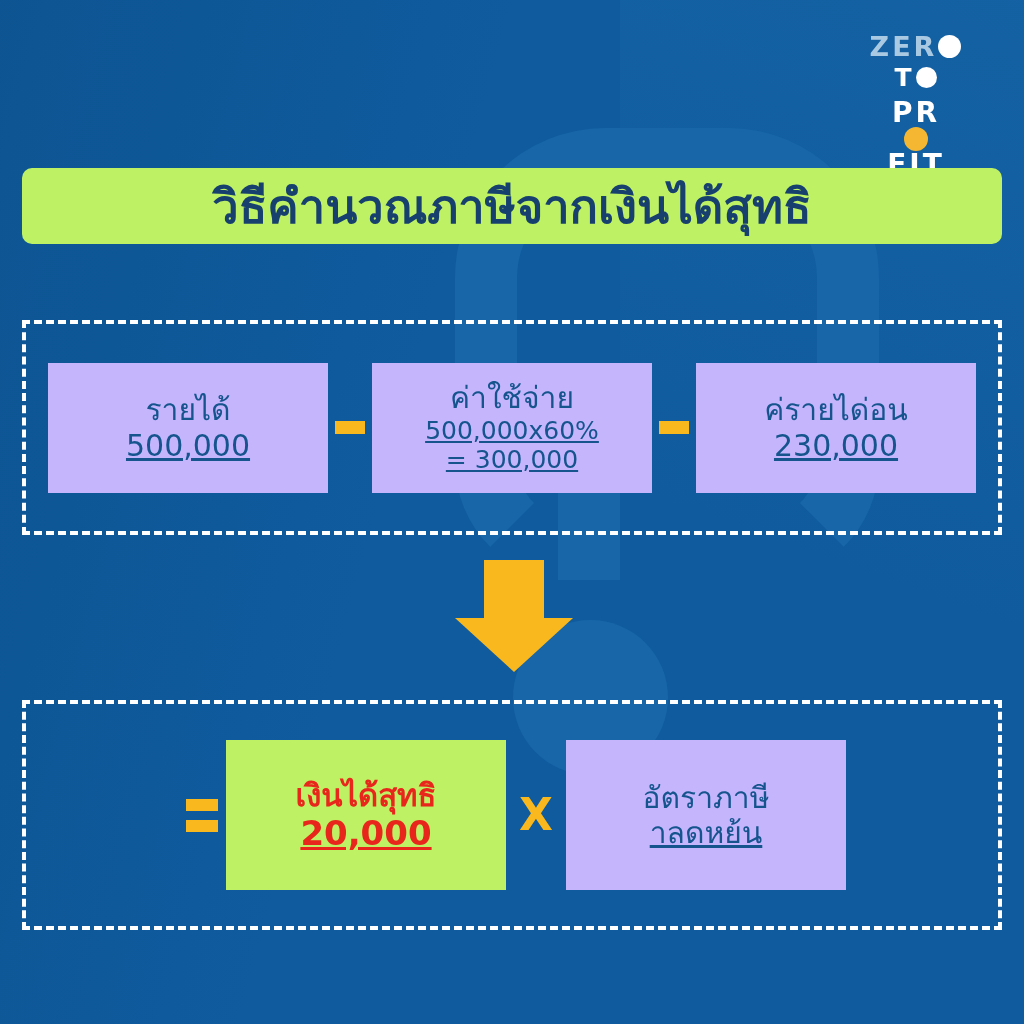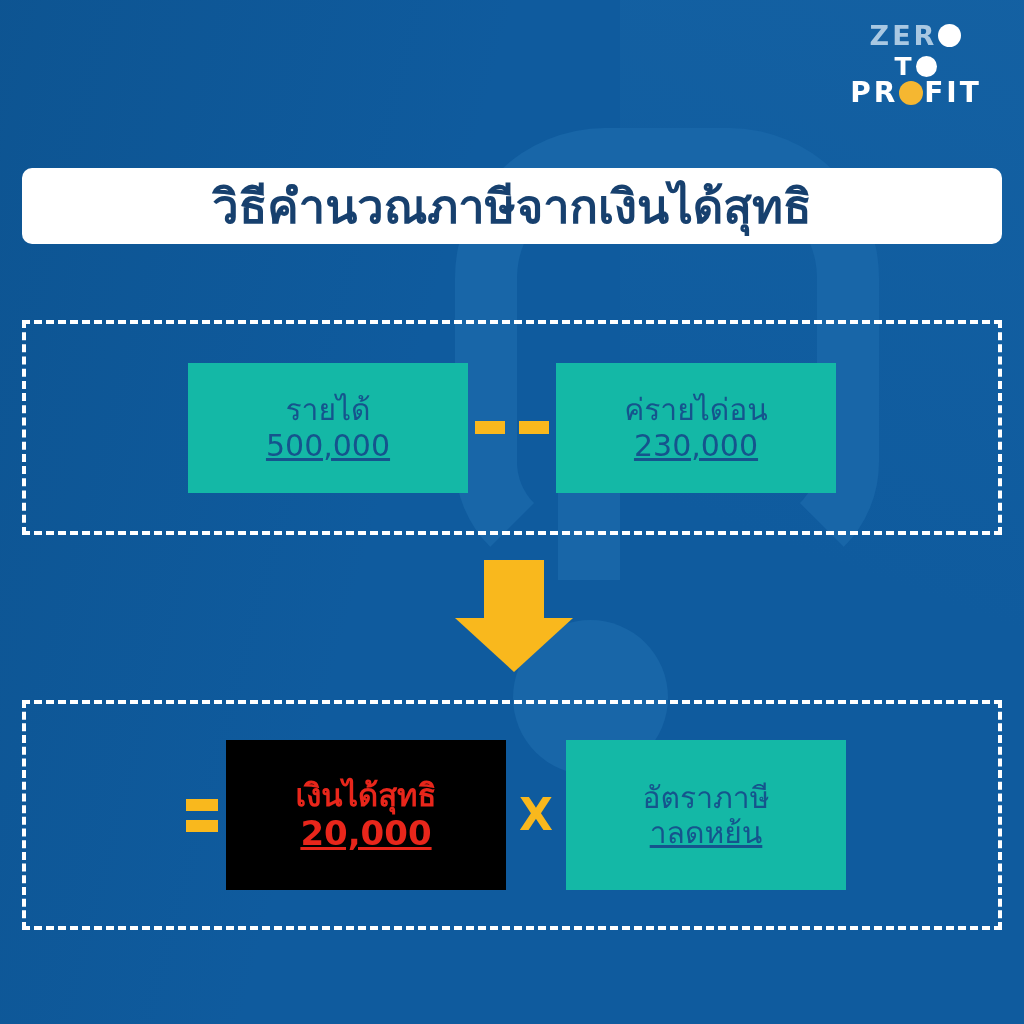--- a/index.html
+++ b/index.html
@@ -71,54 +71,54 @@
   #content {
     position: relative;
     width: 1024px;
     height: 1024px;
   }
 
   
   #brand-logo {
     position: absolute;
     right: 28px;
-    top: 22px;
+    top: 33px;
     width: 160px;
     text-align: center;
     user-select: none;
   }
   .logo-line {
     display: flex;
     align-items: center;
     justify-content: center;
     line-height: 1;
     letter-spacing: 3px;
   }
   .logo-line.l1 { font-size: 27px; font-weight: 700; color: #a9c8e2; }
   .logo-line.l2 { font-size: 25px; font-weight: 700; color: #ffffff; margin-top: 5px; }
-  .logo-line.l3 { font-size: 28px; font-weight: 700; color: #ffffff; margin-top: 0; }
+  .logo-line.l3 { font-size: 28px; font-weight: 700; color: #ffffff; margin-top: 9px; flex-direction: column; }
   .logo-dot {
     display: inline-block;
     border-radius: 50%;
     margin: 0 1px;
   }
   .logo-dot.white { background: #ffffff; }
   .logo-dot.amber { background: #f5b731; }
   .logo-dot.d1 { width: 23px; height: 23px; }
   .logo-dot.d2 { width: 21px; height: 21px; }
   .logo-dot.d3 { width: 24px; height: 24px; }
 
   
   #title-banner {
     position: absolute;
     left: 22px;
     top: 168px;
     width: 980px;
     height: 76px;
-    background: #ffffff;
+    background: #bef264;
     border-radius: 10px;
     display: flex;
     align-items: center;
     justify-content: center;
   }
   #title-text {
     color: #17406e;
     font-size: 47px;
     font-weight: 700;
     line-height: 1;
@@ -138,31 +138,31 @@
   #group-bottom { left: 22px; top: 700px; width: 980px; height: 230px; }
 
   .row {
     display: flex;
     align-items: center;
     justify-content: center;
     width: 100%;
   }
 
   .cell {
-    background: #14b8a6;
+    background: #c4b5fd;
     display: flex;
     flex-direction: column;
     align-items: center;
     justify-content: center;
     text-align: center;
     box-sizing: border-box;
   }
   .cell.top-cell { width: 280px; height: 130px; }
   .cell.bot-cell { width: 280px; height: 150px; }
-  .cell.highlight { background: #000000; }
+  .cell.highlight { background: #bef264; }
 
   .cell-label {
     color: #15548d;
     font-size: 30px;
     line-height: 1.18;
     font-weight: 400;
   }
   .cell-value {
     color: #15548d;
     font-size: 30px;
@@ -277,20 +277,25 @@
 
       <div class="cell top-cell">
         <div class="cell-label">รายได้</div>
         <div class="cell-value">500,000</div>
       </div>
 
       <div class="op op-minus">
         <div class="bar"></div>
       </div>
 
+      <div class="cell top-cell">
+        <div class="cell-label">ค่าใช้จ่าย</div>
+        <div class="cell-value small">500,000x60%</div>
+        <div class="cell-value small">= 300,000</div>
+      </div>
 
       <div class="op op-minus">
         <div class="bar"></div>
       </div>
 
       <div class="cell top-cell">
         <div class="cell-label">ค่รายได่อน</div>
         <div class="cell-value">230,000</div>
       </div>
 

